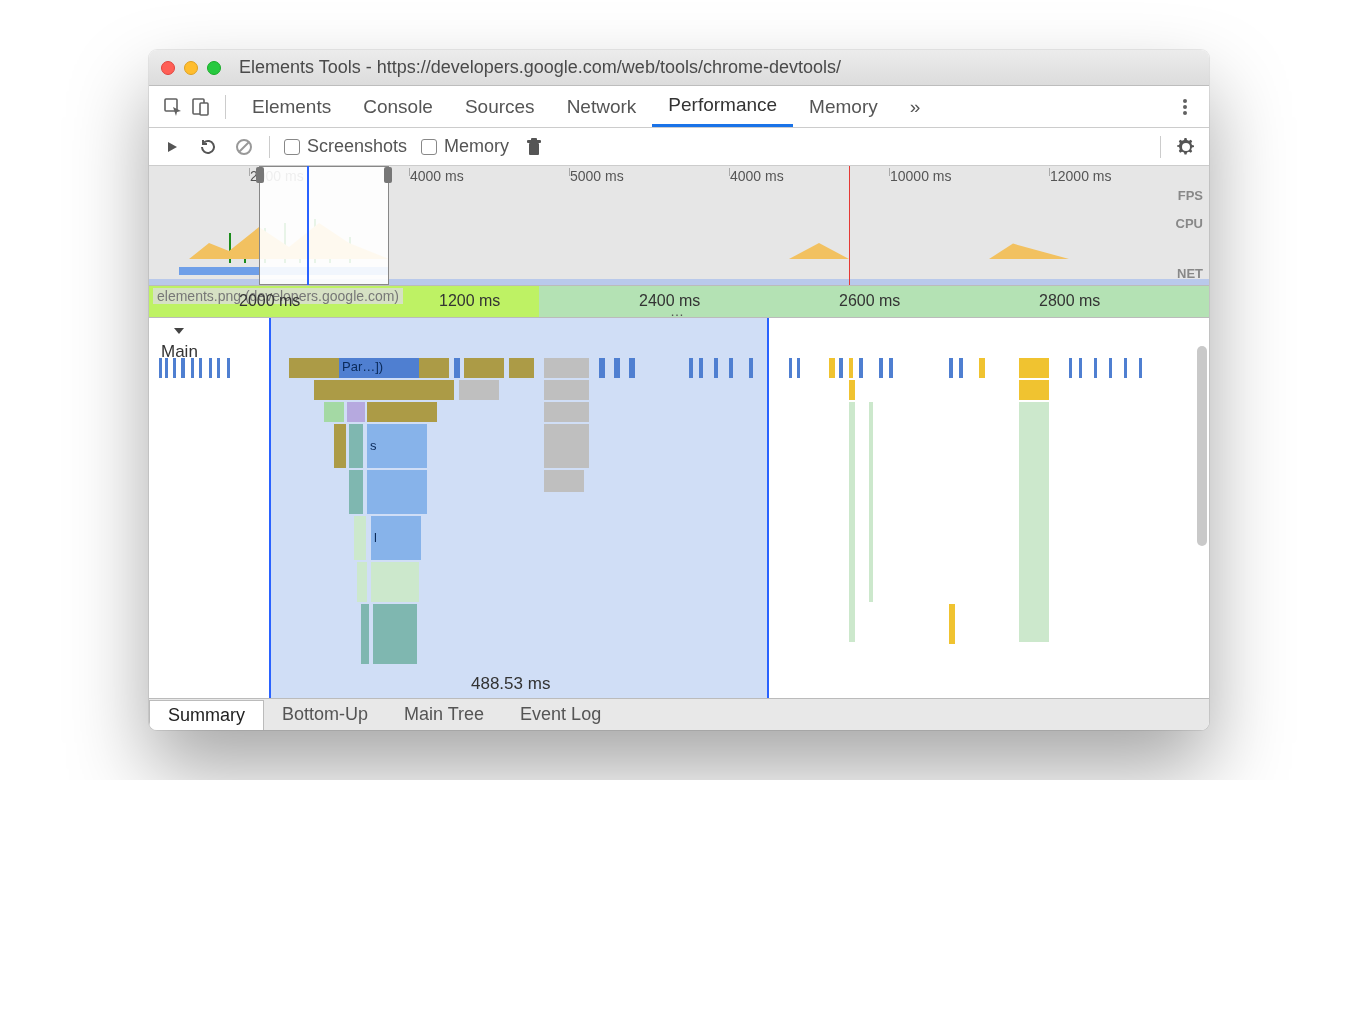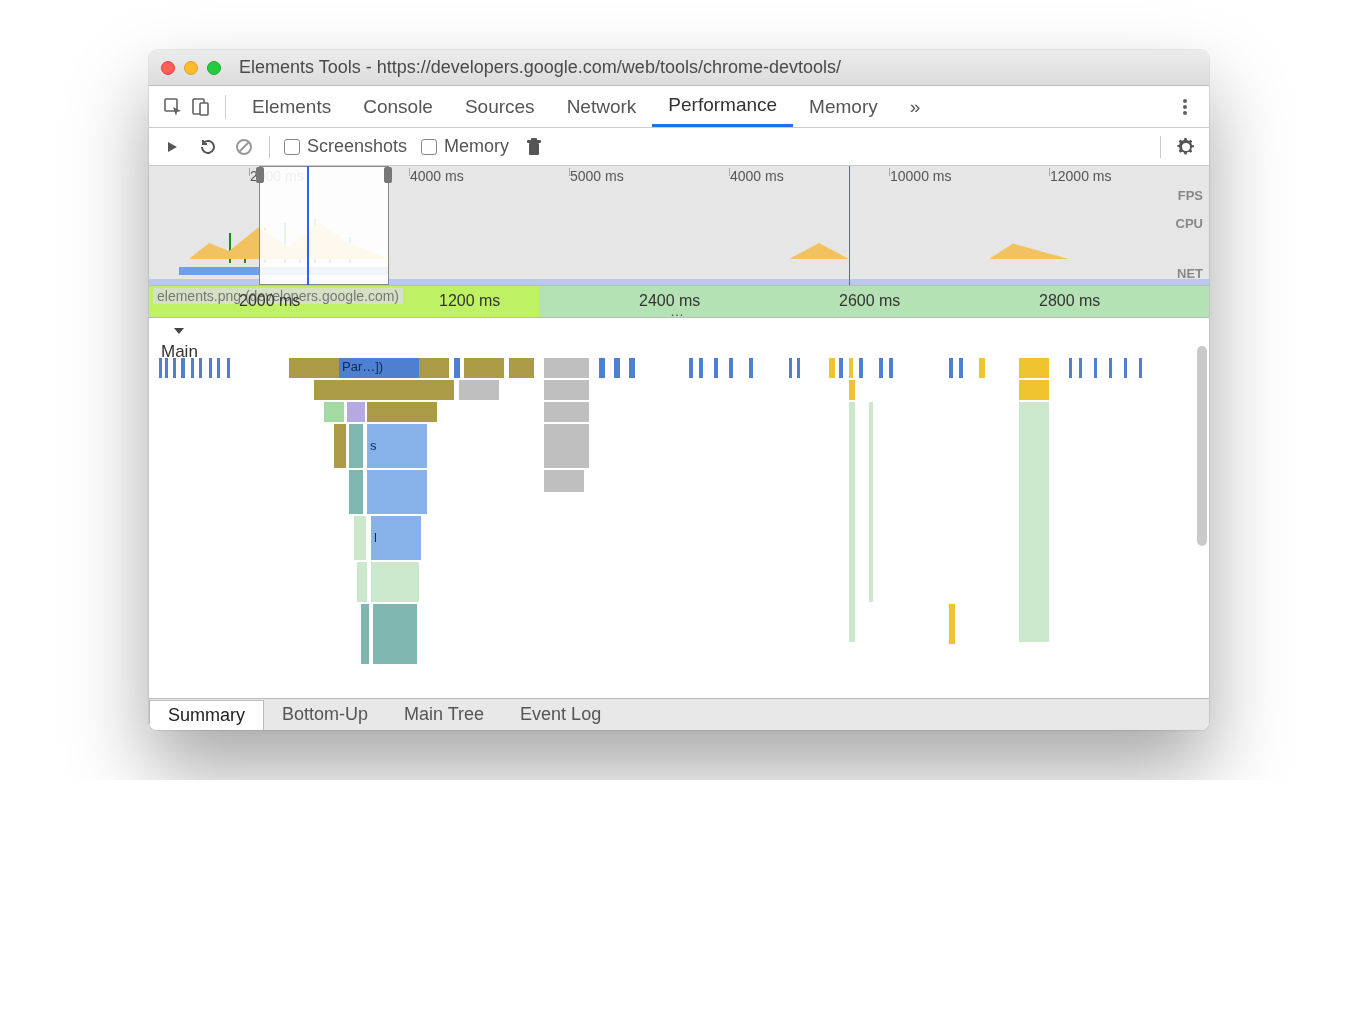--- a/index.html
+++ b/index.html
@@ -250,20 +250,23 @@
     <span class="rlabel" style="left:890px">2800 ms</span>
     <span class="ellipsis">…</span>
   </div>
 
   <div class="flame">
     <div class="flame-label">
       <span class="tri"></span>
       <span>Main</span>
     </div>
 
+    <div class="selection" style="left:120px; width:500px">
+      <span class="sel-time" style="left:200px">488.53 ms</span>
+    </div>
 
     <div class="row" style="top:40px; left:0; right:0;">
       <div class="bar c-blue" style="left:10px;width:3px"></div>
         <div class="bar c-blue" style="left:16px;width:3px"></div>
       <div class="bar c-blue" style="left:24px;width:3px"></div>
         <div class="bar c-blue" style="left:32px;width:4px"></div>
       <div class="bar c-blue" style="left:42px;width:3px"></div>
         <div class="bar c-blue" style="left:50px;width:3px"></div>
       <div class="bar c-blue" style="left:60px;width:3px"></div>
         <div class="bar c-blue" style="left:68px;width:3px"></div>

